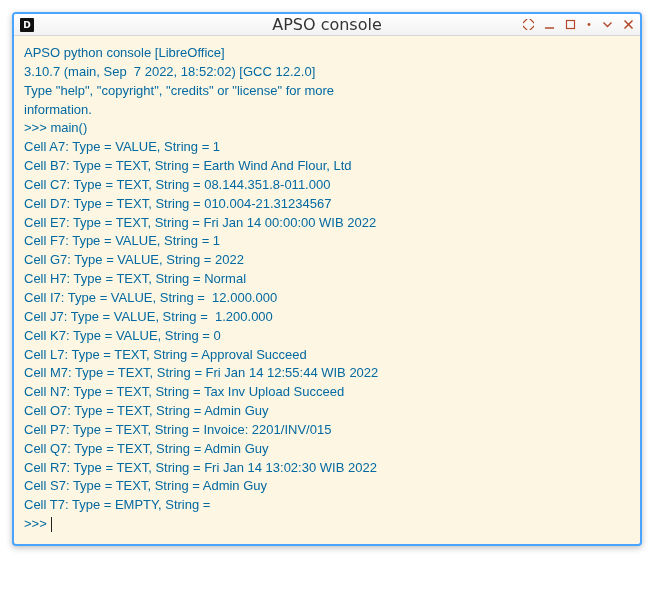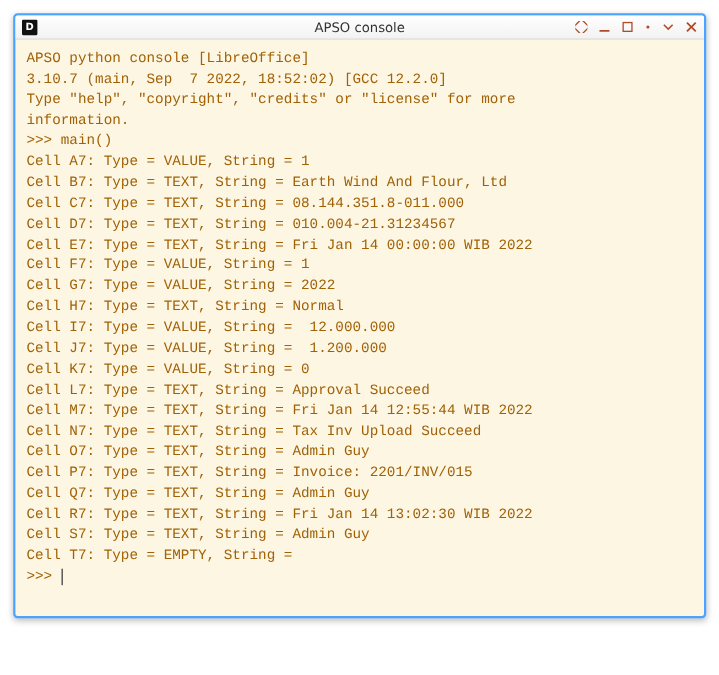--- a/index.html
+++ b/index.html
@@ -39,46 +39,46 @@
     font-size: 9px;
     font-weight: bold;
     margin-right: 8px;
     border-radius: 1px;
   }
   .tbar-title {
     flex: 0 1 auto;
     position: absolute;
     left: 50%;
     transform: translateX(-50%);
-    font-size: 12px;
+    font-size: 16px;
     color: #333;
   }
   .titlebar { position: relative; }
   .win-ctrls {
     margin-left: auto;
     display: flex;
     align-items: center;
     gap: 10px;
     color: #b24a2a;
     font-size: 13px;
     line-height: 1;
   }
   .ctrl {
     display: inline-flex;
     align-items: center;
     justify-content: center;
   }
   .ctrl svg { display: block; }
   .console {
-    padding: 8px 10px 26px 10px;
+    padding: 8px 10px 10px 10px;
     font-size: 13px;
     line-height: 1.45;
-    color: #a16207;
+    color: #0369a1;
     white-space: pre;
-    font-family: Liberation Mono, monospace;
+    font-family: Liberation Sans, sans-serif;
   }
   .prompt-row {
     display: flex;
     align-items: center;
   }
   .cursor {
     display: inline-block;
     width: 1px;
     height: 15px;
     background: #222;

